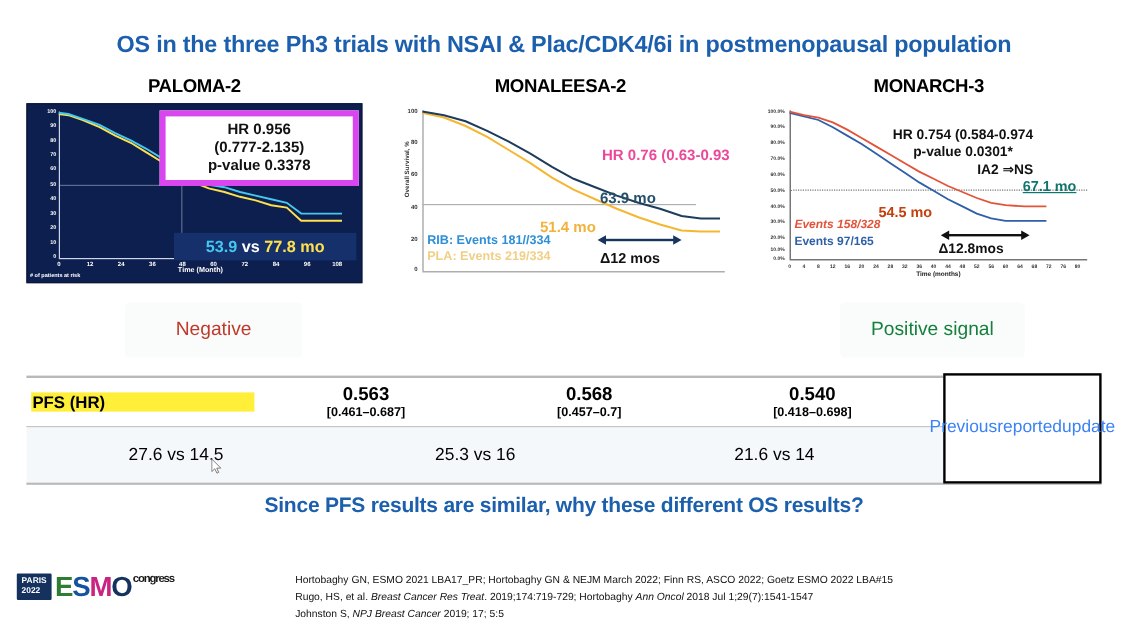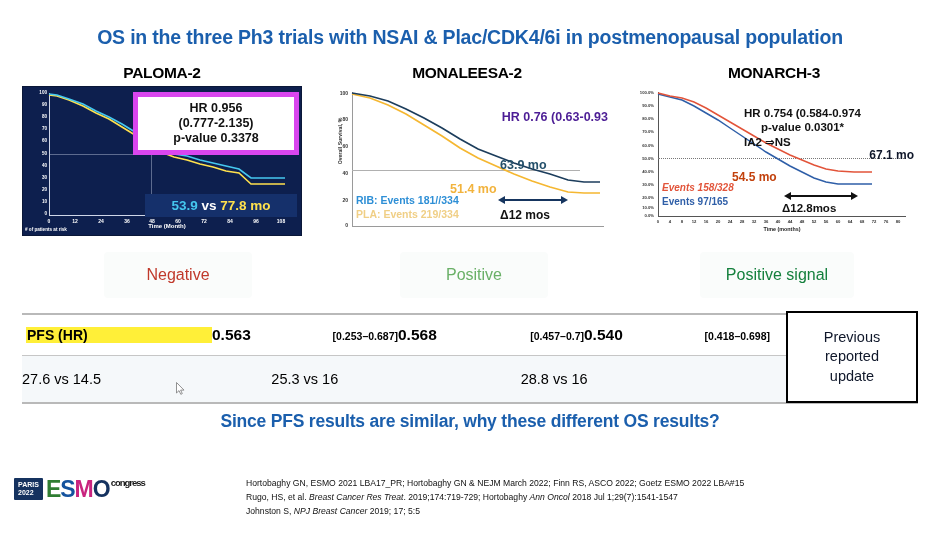--- a/index.html
+++ b/index.html
@@ -51,41 +51,41 @@
   
   #panel-mona{left:322px;top:64px;width:290px;}
   #plot-mona{width:288px;height:150px;background:#ffffff;}
   .mon-axis-y{position:absolute;left:30px;top:6px;width:1px;height:134px;background:#9a9a9a;}
   .mon-axis-x{position:absolute;left:30px;top:140px;width:252px;height:1px;background:#9a9a9a;}
   .mon-ytick{position:absolute;left:8px;width:18px;text-align:right;color:#333;font-size:5px;font-weight:bold;}
   .mon-ylabel{
     position:absolute;left:-22px;top:52px;width:80px;text-align:center;
     transform:rotate(-90deg);color:#333;font-size:5.2px;font-weight:bold;
   }
-  .mon-hr{position:absolute;right:2px;top:24px;font-size:12.5px;font-weight:bold;color:#4c1d95;white-space:nowrap;}
+  .mon-hr{position:absolute;right:2px;top:36px;font-size:12.5px;font-weight:bold;color:#ec4899;white-space:nowrap;}
   .mon-m1{position:absolute;left:178px;top:72px;font-size:12.5px;font-weight:bold;color:#24506b;}
   .mon-m2{position:absolute;left:128px;top:96px;font-size:12.5px;font-weight:bold;color:#f2b33d;}
   .mon-leg1{position:absolute;left:34px;top:108px;font-size:10.5px;font-weight:bold;color:#2e8fd6;white-space:nowrap;}
   .mon-leg2{position:absolute;left:34px;top:122px;font-size:10.5px;font-weight:bold;color:#f0cf86;white-space:nowrap;}
   .mon-delta{position:absolute;left:178px;top:122px;font-size:12px;font-weight:bold;color:#111;}
   .mon-hline{position:absolute;left:30px;top:84px;width:228px;height:1px;background:#b0b0b0;}
 
   
   #panel-march{left:624px;top:64px;width:300px;}
   #plot-march{width:298px;height:150px;background:#ffffff;}
   .mar-axis-y{position:absolute;left:34px;top:6px;width:1px;height:124px;background:#555;}
   .mar-axis-x{position:absolute;left:34px;top:130px;width:248px;height:1px;background:#555;}
   .mar-ytick{position:absolute;left:0px;width:30px;text-align:right;color:#333;font-size:4.2px;font-weight:bold;}
   .mar-xtick{position:absolute;top:133px;width:12px;text-align:center;color:#333;font-size:4.2px;font-weight:bold;}
   .mar-xlabel{position:absolute;left:34px;top:140px;width:248px;text-align:center;color:#222;font-size:5.4px;font-weight:bold;}
   .mar-dash{position:absolute;left:34px;top:72px;width:248px;border-top:1px dotted #777;}
   .mar-hr{position:absolute;left:120px;top:20px;font-size:11.5px;font-weight:bold;color:#111;line-height:1.25;white-space:nowrap;}
   .mar-hr .l2{text-align:center;}
-  .mar-hr .l3{text-align:left;}
-  .mar-m1{position:absolute;right:8px;top:62px;font-size:12px;font-weight:bold;color:#0f172a;}
+  .mar-hr .l3{text-align:right;}
+  .mar-m1{position:absolute;right:25px;top:62px;font-size:12px;font-weight:bold;color:#0f766e;text-decoration:underline;}
   .mar-m2{position:absolute;left:108px;top:84px;font-size:12px;font-weight:bold;color:#c2410c;}
   .mar-ev1{position:absolute;left:38px;top:96px;font-size:10px;font-weight:bold;color:#e2543a;white-space:nowrap;font-style:italic;}
   .mar-ev2{position:absolute;left:38px;top:110px;font-size:10px;font-weight:bold;color:#2f5fa8;white-space:nowrap;}
   .mar-delta{position:absolute;left:158px;top:116px;font-size:11.5px;font-weight:bold;color:#111;}
 
   
   .arrow{position:absolute;height:8px;}
   .arrow .bar{position:absolute;left:6px;right:6px;top:3px;height:2px;background:#16355f;}
   .arrow .hl,.arrow .hr2{position:absolute;top:0;width:0;height:0;border-top:4px solid transparent;border-bottom:4px solid transparent;}
   .arrow .hl{left:0;border-right:7px solid #16355f;}
@@ -105,31 +105,31 @@
   #verdict-sig{left:700px;width:154px;color:#15803d;}
 
   
   .tbl{position:absolute;left:22px;top:313px;width:896px;}
   .tbl-toprule{height:2px;background:#b9b9b9;}
   .tbl-row{display:flex;position:relative;}
   .tbl-row.r1{background:#ffffff;height:40px;}
   .tbl-row.r2{background:#f5f8fa;height:46px;border-top:1.5px solid #c6c6c6;}
   .tbl-rowbottom{height:2px;background:#b9b9b9;}
   .cell-label{width:186px;padding-left:4px;display:flex;flex-direction:column;justify-content:center;}
-  .cell-val{flex:1;display:flex;flex-direction:row;align-items:center;justify-content:space-between;}
+  .cell-val{flex:1;display:flex;flex-direction:column;align-items:center;justify-content:center;}
   .cell-note{width:148px;}
   .hl-yellow{background:#ffef38;font-weight:bold;font-size:14px;color:#000;display:inline-block;padding:0 1px;}
   .val-main{font-size:15.5px;font-weight:bold;color:#000;line-height:1.1;}
   .val-ci{font-size:10.5px;font-weight:bold;color:#000;margin-top:1px;}
   .val-plain{font-size:14.5px;color:#000;}
   .lbl-sm{font-size:10.5px;color:#000;line-height:1.35;}
   .prevbox{
     position:absolute;right:0;top:-2px;width:128px;height:88px;border:2.5px solid #000;background:#fff;
-    display:flex;flex-direction:column;align-items:center;justify-content:center;
-    font-size:14.5px;color:#0f172a;line-height:1.32;
+    display:flex;flex-direction:row;align-items:center;justify-content:center;
+    font-size:14.5px;color:#3b82f6;line-height:1.32;
   }
   .cursor{position:absolute;left:176px;top:382px;width:9px;height:13px;}
 
   
   .question{
     position:absolute;left:0;top:411px;width:940px;text-align:center;
     font-size:17.5px;font-weight:bold;color:#1b5fad;letter-spacing:-0.2px;
   }
 
   
@@ -302,54 +302,53 @@
       <div class="arrow dark" style="left:160px;top:106px;width:74px">
         <span class="hl"></span>
           <span class="bar"></span>
           <span class="hr2"></span>
       </div>
       <div class="mar-delta">Δ12.8mos</div>
     </div>
   </div>
 
   <div class="verdict" id="verdict-neg">Negative</div>
-  <div class="verdict" id="verdict-pos">Positive</div>
   <div class="verdict" id="verdict-sig">Positive signal</div>
 
   <div class="tbl">
     <div class="tbl-toprule"></div>
 
     <div class="tbl-row r1">
       <div class="cell-label">
         <span class="hl-yellow">PFS (HR)</span>
       </div>
       <div class="cell-val">
         <div class="val-main">0.563</div>
-        <div class="val-ci">[0.253–0.687]</div>
+        <div class="val-ci">[0.461–0.687]</div>
       </div>
       <div class="cell-val">
         <div class="val-main">0.568</div>
         <div class="val-ci">[0.457–0.7]</div>
       </div>
       <div class="cell-val">
         <div class="val-main">0.540</div>
         <div class="val-ci">[0.418–0.698]</div>
       </div>
       <div class="cell-note"></div>
     </div>
 
     <div class="tbl-row r2">
       <div class="cell-val">
         <div class="val-plain">27.6 vs 14.5</div>
       </div>
       <div class="cell-val">
         <div class="val-plain">25.3 vs 16</div>
       </div>
       <div class="cell-val">
-        <div class="val-plain">28.8 vs 16</div>
+        <div class="val-plain">21.6 vs 14</div>
       </div>
       <div class="cell-note"></div>
     </div>
 
     <div class="tbl-rowbottom"></div>
 
     <div class="prevbox">
       <div>Previous</div>
       <div>reported</div>
       <div>update</div>

